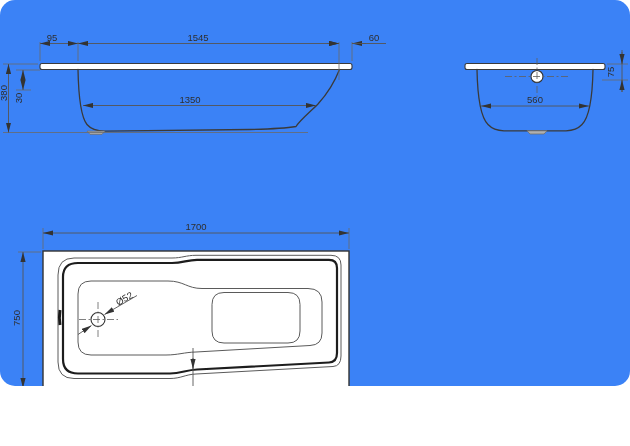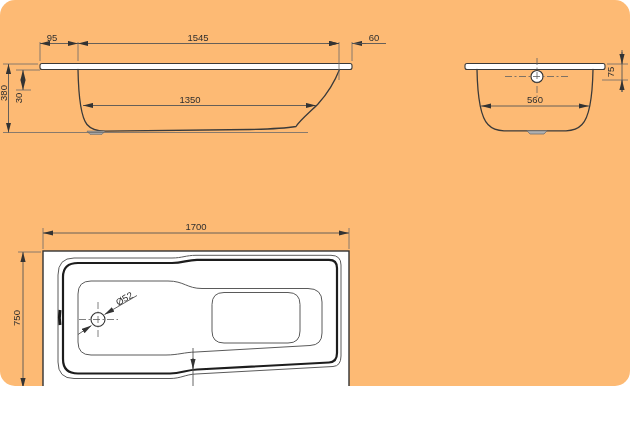--- a/index.html
+++ b/index.html
@@ -1,17 +1,17 @@
 <!DOCTYPE html>
 <html><head>
 <meta charset="utf-8">
 <style>
   html,body{margin:0;padding:0;background:#ffffff;}
   .canvas{
-    position:relative;width:630px;height:386px;background:#fdba74;overflow:hidden;
+    position:relative;width:630px;height:386px;background:#3b82f6;overflow:hidden;
     font-family:"Liberation Sans","DejaVu Sans",sans-serif;
     border-radius:15px;
   }
   svg{display:block}
   .dimtext{
     font-family:"Liberation Sans","DejaVu Sans",sans-serif;
     font-size:9.5px;fill:#2e2e2e;
   }
   .outline{stroke:#3a3a3a;stroke-width:1.3;fill:none;stroke-linecap:round;}
   .rim{stroke:#3a3a3a;stroke-width:1.1;fill:#ffffff;}

